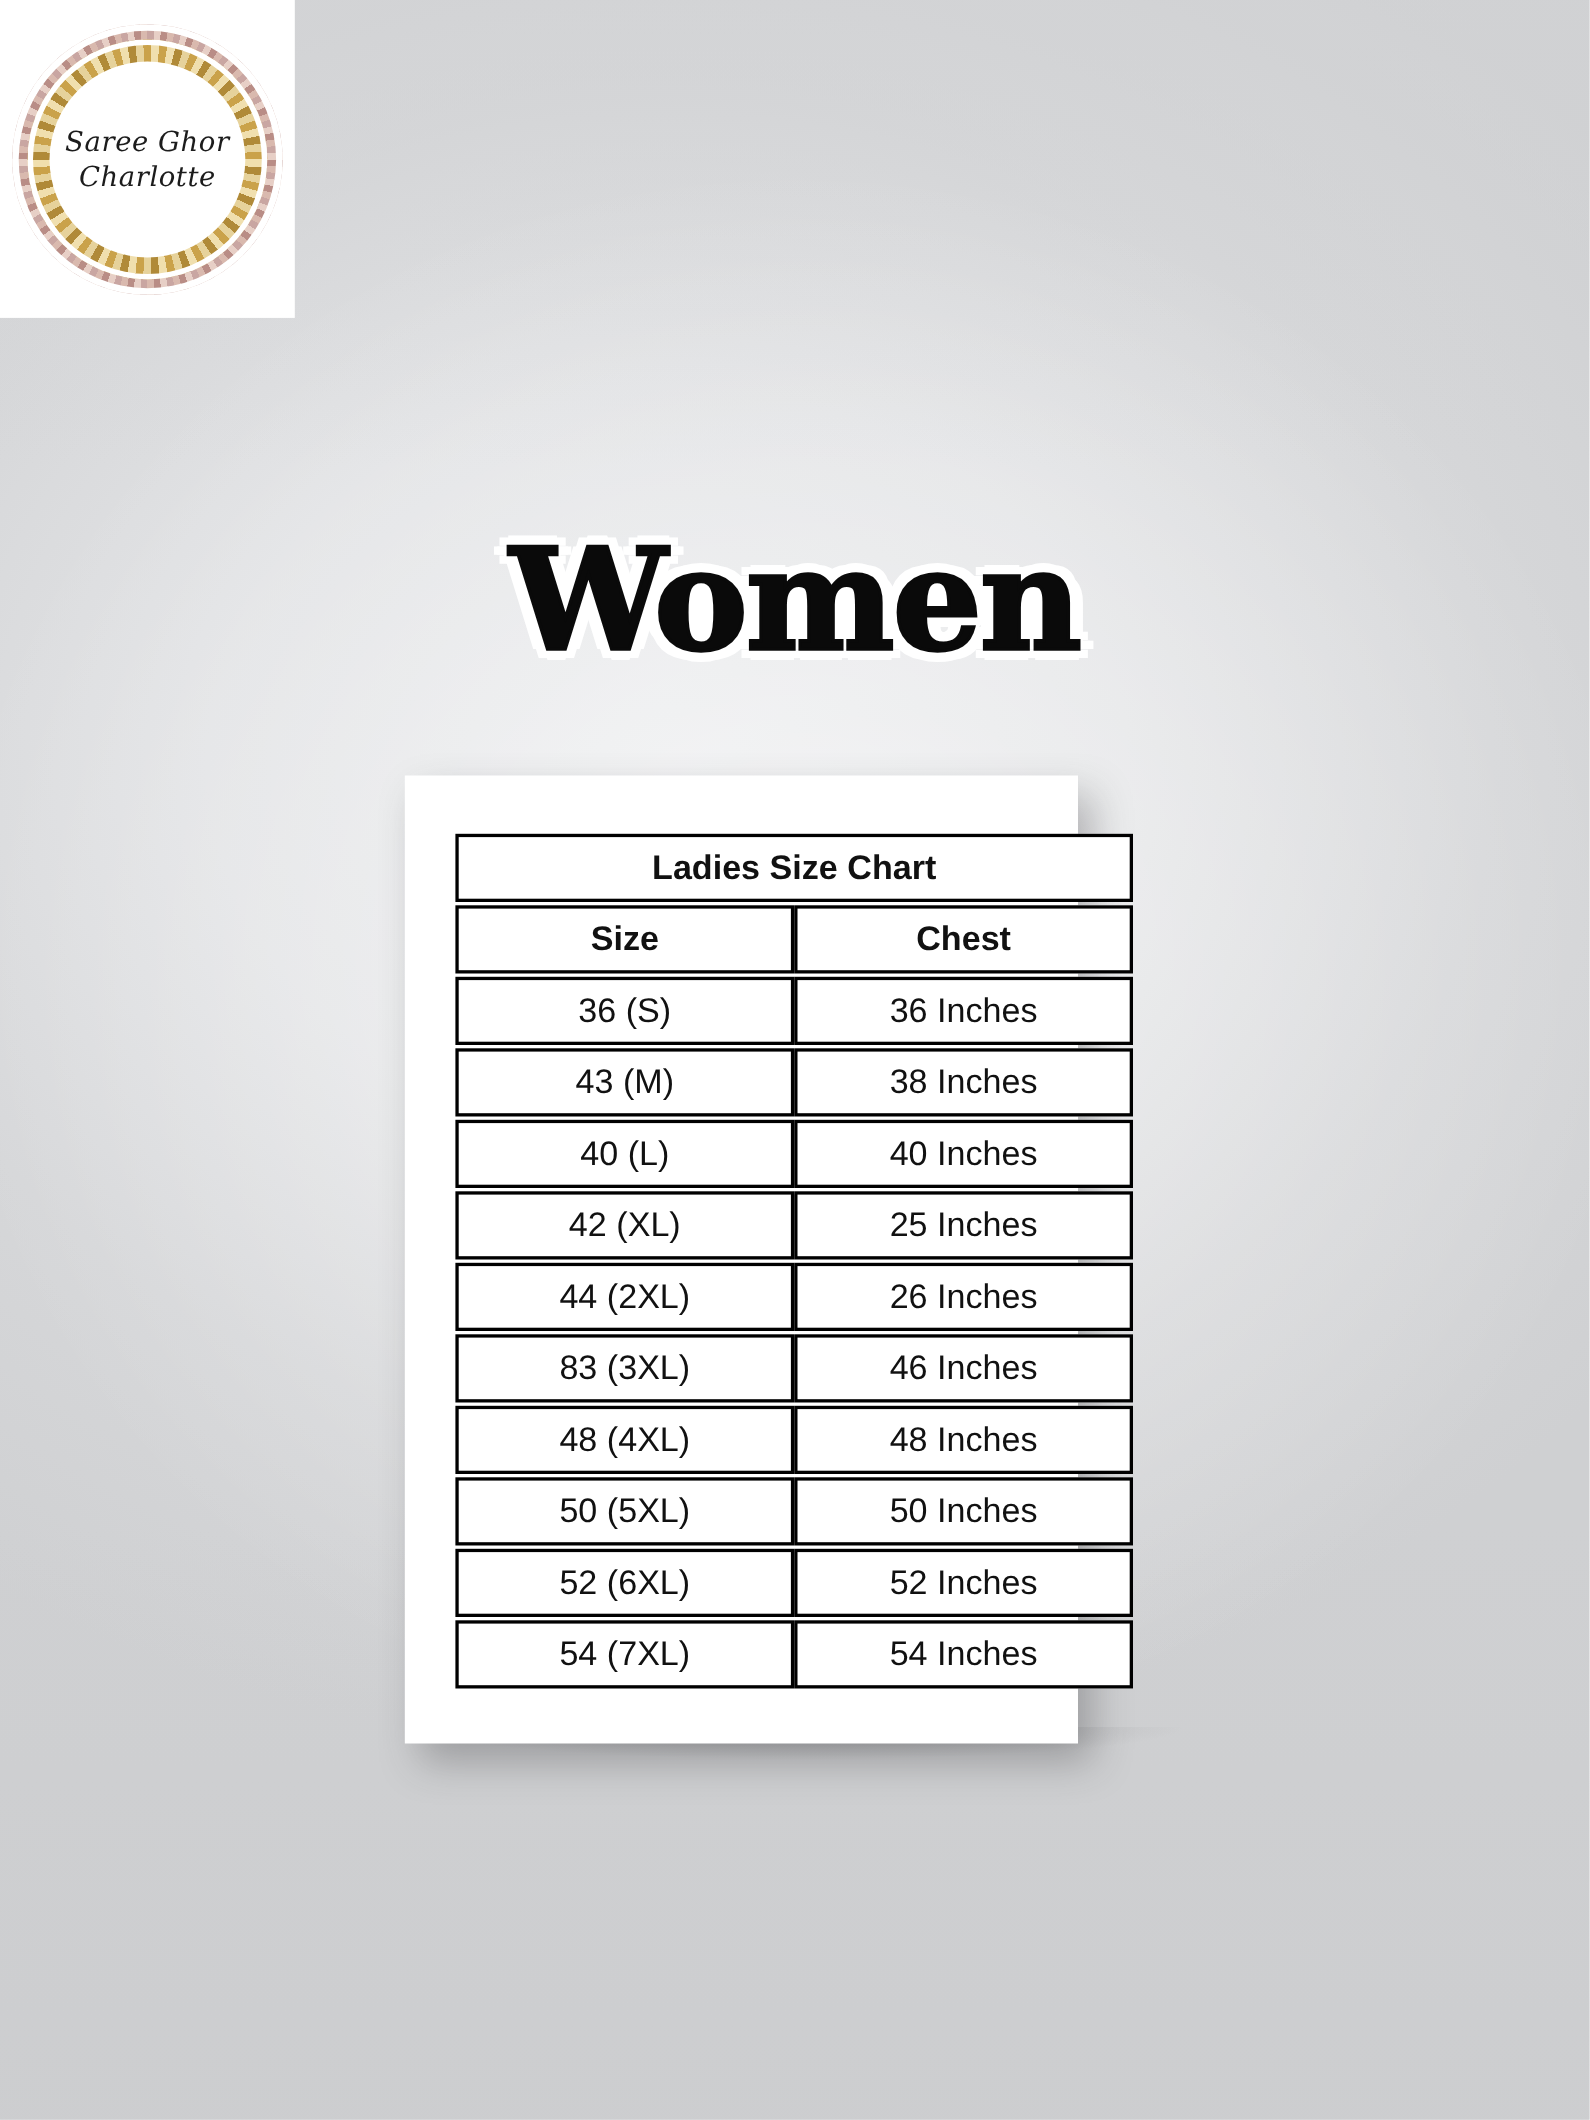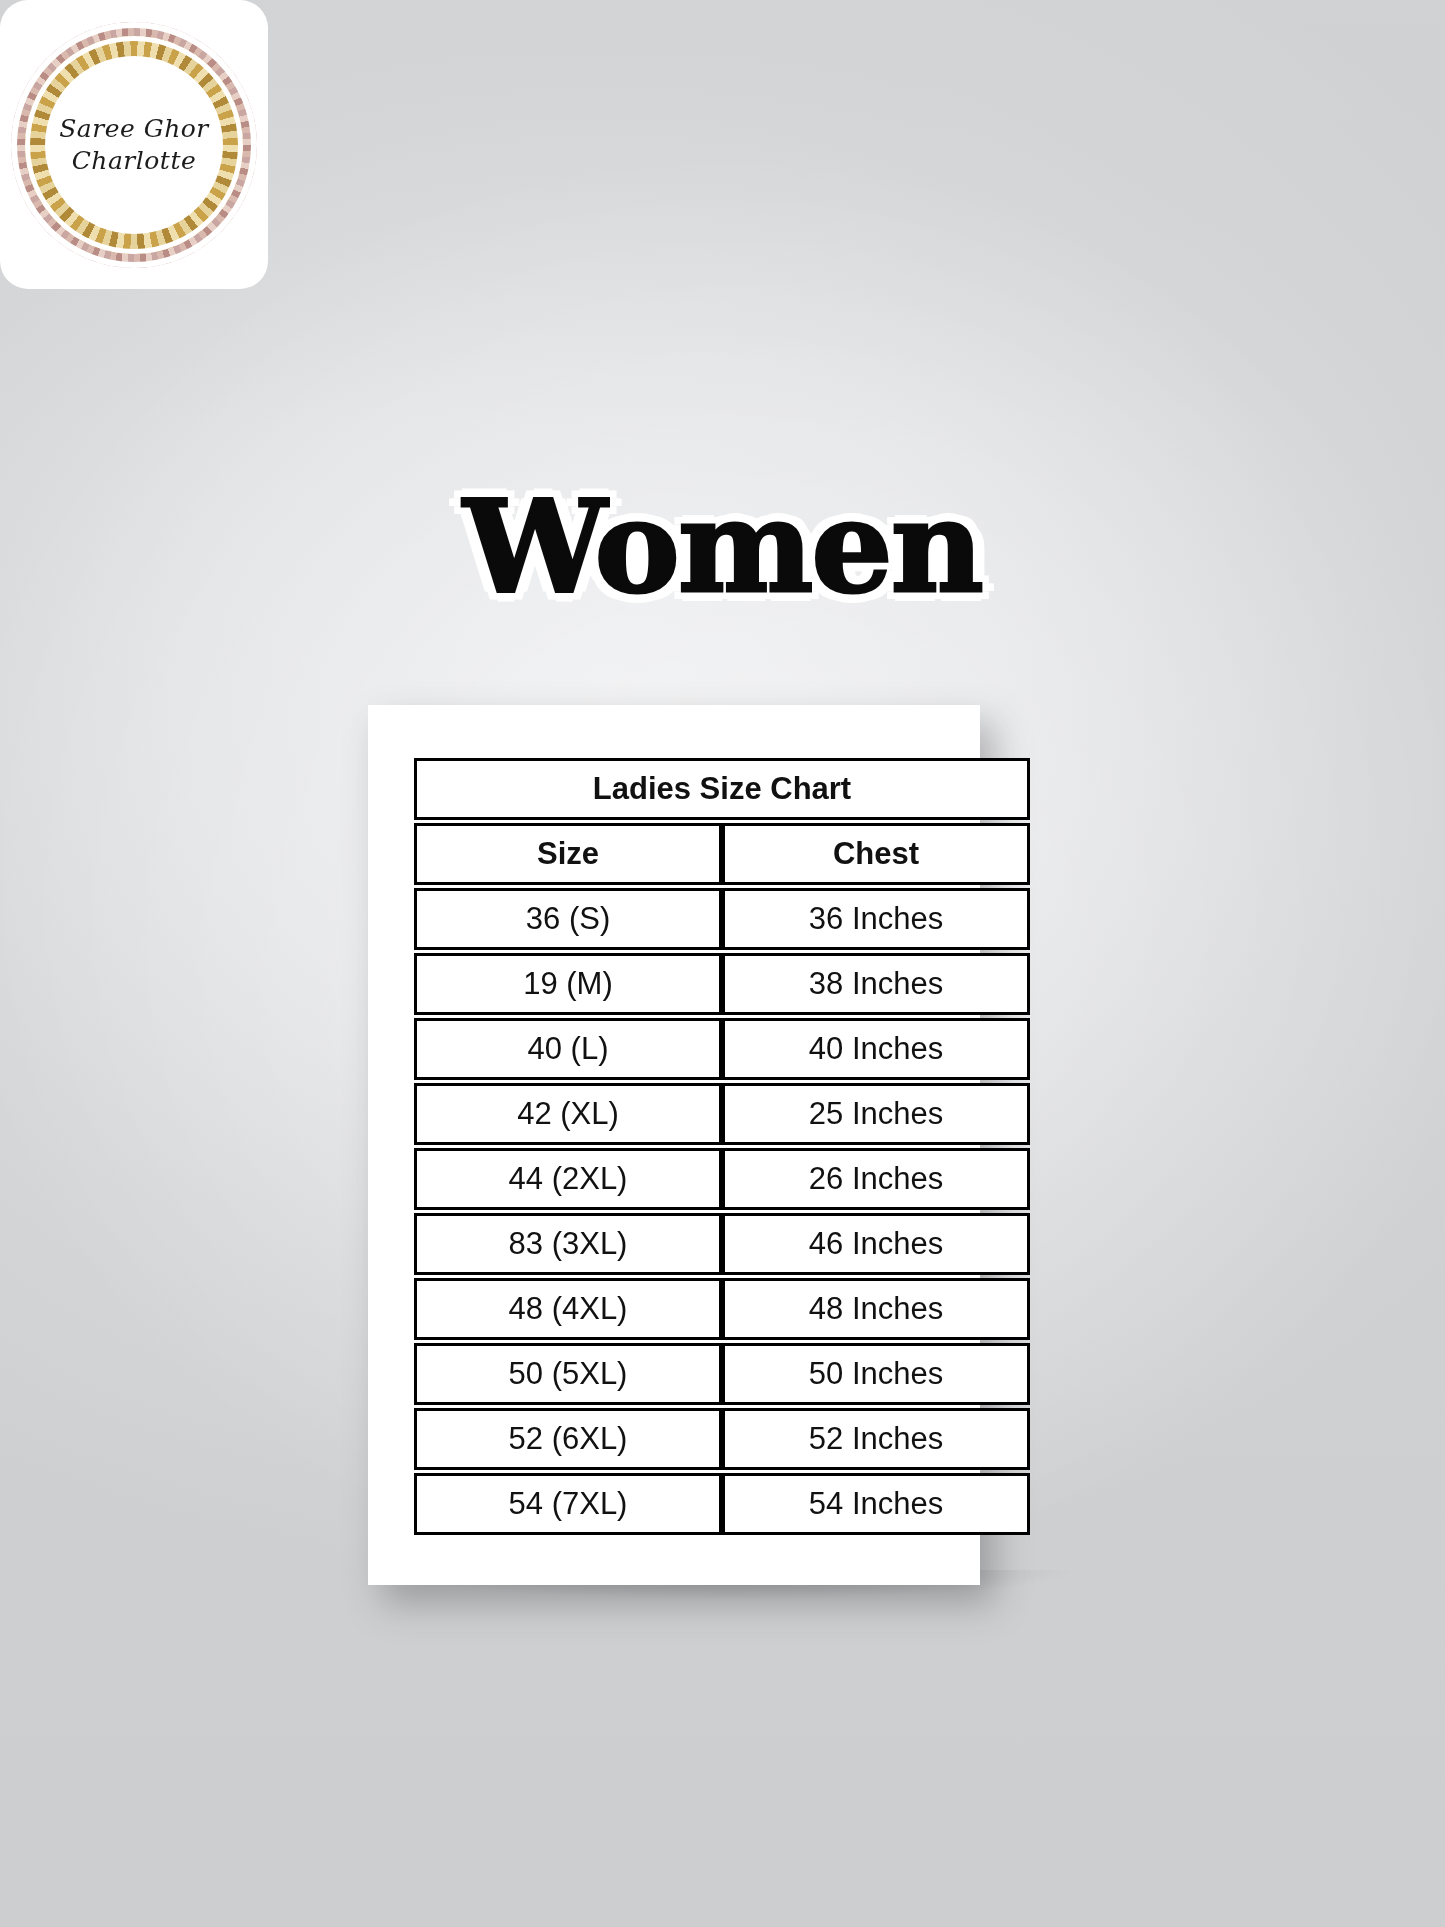--- a/index.html
+++ b/index.html
@@ -36,21 +36,20 @@
   .logo-box {
     position: absolute;
     left: 0;
     top: 0;
     width: 268px;
     height: 289px;
     background: #ffffff;
     display: flex;
     align-items: center;
     justify-content: center;
-    border-radius: 28px;
   }
   .logo-medallion {
     position: relative;
     width: 246px;
     height: 246px;
     border-radius: 50%;
     background:
       repeating-conic-gradient(from 0deg,
         #c9a6a2 0deg 3deg,
         #e7cfc6 3deg 6deg,
@@ -205,21 +204,21 @@
           </tr>
           <tr>
             <td class="col-head">Size</td>
             <td class="col-head">Chest</td>
           </tr>
           <tr>
             <td>36  (S)</td>
             <td>36 Inches</td>
           </tr>
           <tr>
-            <td>19 (M)</td>
+            <td>43 (M)</td>
             <td>38 Inches</td>
           </tr>
           <tr>
             <td>40  (L)</td>
             <td>40 Inches</td>
           </tr>
           <tr>
             <td>42 (XL)</td>
             <td>25 Inches</td>
           </tr>

